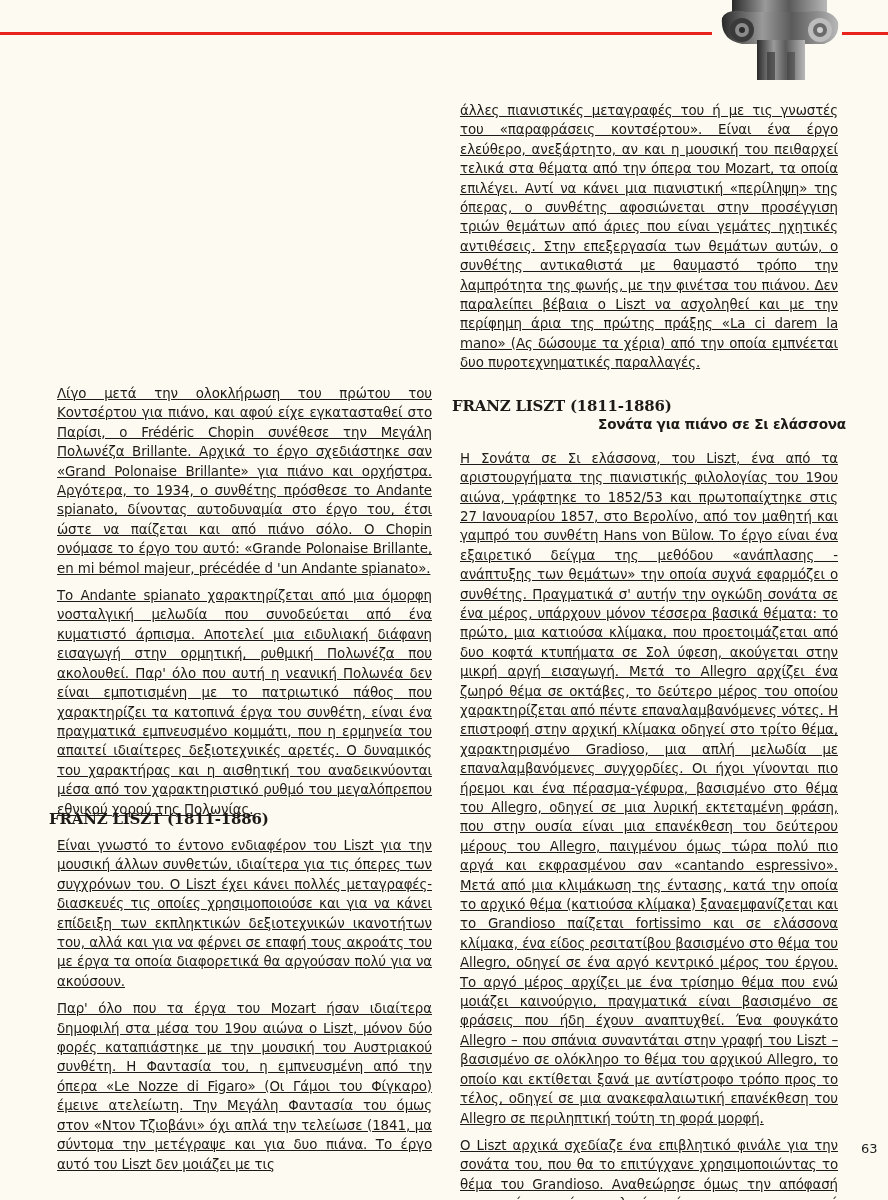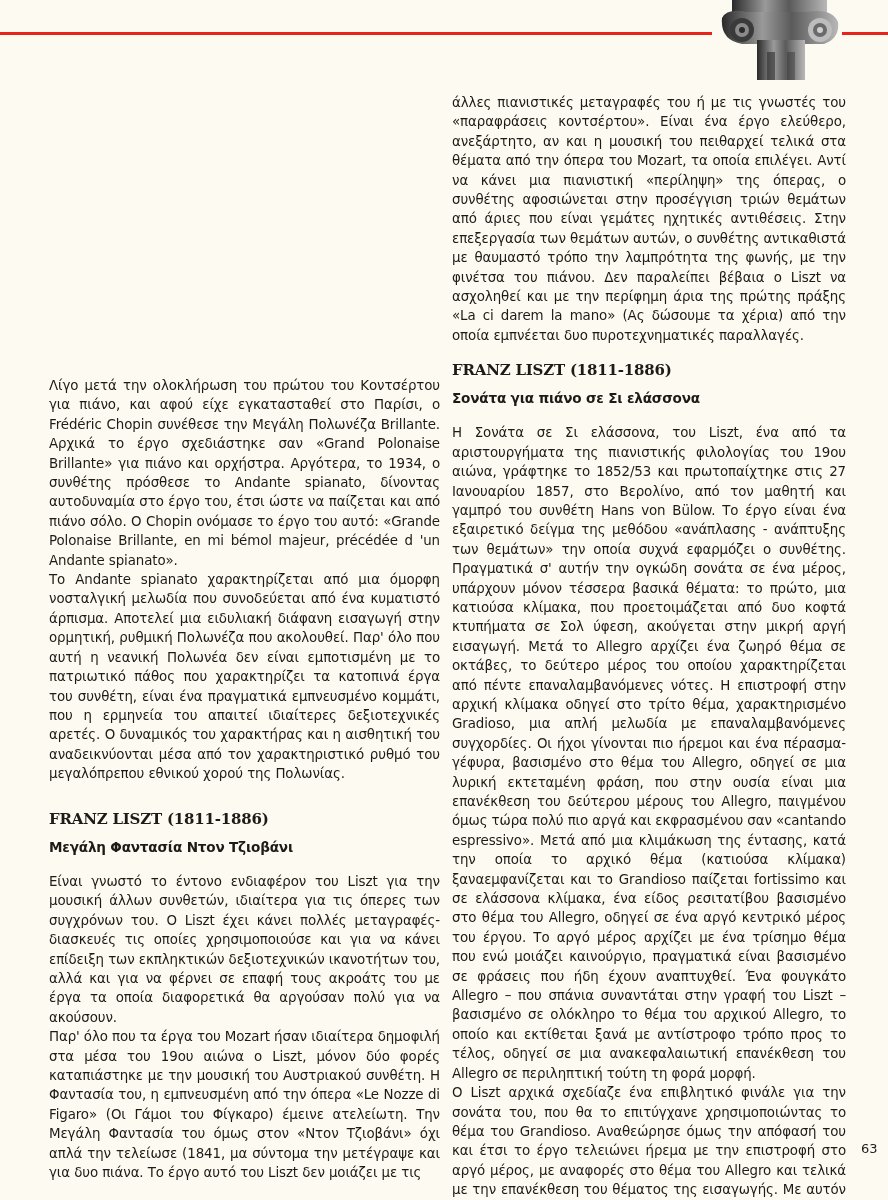--- a/index.html
+++ b/index.html
@@ -22,23 +22,23 @@
     position: absolute;
     font-family: "DejaVu Sans", sans-serif;
     font-size: 13.4px;
     line-height: 19.4px;
     text-align: justify;
     letter-spacing: -0.1px;
   }
   .col-left { left: 49px; top: 376px; width: 391px; }
   .col-right { left: 452px; top: 93px; width: 394px; }
   .col-left-tail { left: 49px; top: 810px; width: 391px; }
-  p { margin: 0; }
+  p { margin: 8px; text-decoration: underline; }
   .heading { margin: 0; font-family: "DejaVu Serif", serif; font-weight: bold; font-size: 15px; line-height: 18px; letter-spacing: -0.2px; text-align: left; }
-  .subheading { margin: 10px 0 16px 0; font-family: "DejaVu Sans", sans-serif; font-weight: bold; font-size: 13.6px; line-height: 18px; text-align: left; letter-spacing: -0.2px; }
+  .subheading { margin: 0 0 16px 0; font-family: "DejaVu Sans", sans-serif; font-weight: bold; font-size: 13.6px; line-height: 18px; text-align: right; letter-spacing: -0.2px; }
   .gap { height: 16px; }
   .page-number {
     position: absolute; left: 823px; top: 1141px;
     font-family: "DejaVu Sans", sans-serif; font-size: 13px; color: #222; margin-left: 38px;
   }
 </style>
 </head>
 <body>
 
 <div class="rule"></div>
@@ -76,18 +76,17 @@
   <p>Ο Liszt αρχικά σχεδίαζε ένα επιβλητικό φινάλε για την σονάτα του, που θα το επιτύγχανε χρησιμοποιώντας το θέμα του Grandioso. Αναθεώρησε όμως την απόφασή του και έτσι το έργο τελειώνει ήρεμα με την επιστροφή στο αργό μέρος, με αναφορές στο θέμα του Allegro και τελικά με την επανέκθεση του θέματος της εισαγωγής. Με αυτόν τον τρόπο η σονάτα αποκτά μιαν ελεύθερη κυκλική μορφή και δείχνει με θαυμαστό τρόπο την ικανότητα του συνθέτη να αναπλάθει, να μετασχηματίζει και να αναδιστάσσει την ίδια του την μουσική.</p>
 </div>
 
 <div class="column col-left">
   <p>Λίγο μετά την ολοκλήρωση του πρώτου του Κοντσέρτου για πιάνο, και αφού είχε εγκατασταθεί στο Παρίσι, ο Frédéric Chopin συνέθεσε την Μεγάλη Πολωνέζα Brillante. Αρχικά το έργο σχεδιάστηκε σαν «Grand Polonaise Brillante» για πιάνο και ορχήστρα. Αργότερα, το 1934, ο συνθέτης πρόσθεσε το Andante spianato, δίνοντας αυτοδυναμία στο έργο του, έτσι ώστε να παίζεται και από πιάνο σόλο. Ο Chopin ονόμασε το έργο του αυτό: «Grande Polonaise Brillante, en mi bémol majeur, précédée d 'un Andante spianato».</p>
   <p>Το Andante spianato χαρακτηρίζεται από μια όμορφη νοσταλγική μελωδία που συνοδεύεται από ένα κυματιστό άρπισμα. Αποτελεί μια ειδυλιακή διάφανη εισαγωγή στην ορμητική, ρυθμική Πολωνέζα που ακολουθεί. Παρ' όλο που αυτή η νεανική Πολωνέα δεν είναι εμποτισμένη με το πατριωτικό πάθος που χαρακτηρίζει τα κατοπινά έργα του συνθέτη, είναι ένα πραγματικά εμπνευσμένο κομμάτι, που η ερμηνεία του απαιτεί ιδιαίτερες δεξιοτεχνικές αρετές. Ο δυναμικός του χαρακτήρας και η αισθητική του αναδεικνύονται μέσα από τον χαρακτηριστικό ρυθμό του μεγαλόπρεπου εθνικού χορού της Πολωνίας.</p>
 </div>
 
 <div class="column col-left-tail">
   <h2 class="heading">FRANZ LISZT (1811-1886)</h2>
-  <h3 class="subheading">Μεγάλη Φαντασία Ντον Τζιοβάνι</h3>
   <p>Είναι γνωστό το έντονο ενδιαφέρον του Liszt για την μουσική άλλων συνθετών, ιδιαίτερα για τις όπερες των συγχρόνων του. Ο Liszt έχει κάνει πολλές μεταγραφές-διασκευές τις οποίες χρησιμοποιούσε και για να κάνει επίδειξη των εκπληκτικών δεξιοτεχνικών ικανοτήτων του, αλλά και για να φέρνει σε επαφή τους ακροάτς του με έργα τα οποία διαφορετικά θα αργούσαν πολύ για να ακούσουν.</p>
   <p>Παρ' όλο που τα έργα του Mozart ήσαν ιδιαίτερα δημοφιλή στα μέσα του 19ου αιώνα ο Liszt, μόνον δύο φορές καταπιάστηκε με την μουσική του Αυστριακού συνθέτη. Η Φαντασία του, η εμπνευσμένη από την όπερα «Le Nozze di Figaro» (Οι Γάμοι του Φίγκαρο) έμεινε ατελείωτη. Την Μεγάλη Φαντασία του όμως στον «Ντον Τζιοβάνι» όχι απλά την τελείωσε (1841, μα σύντομα την μετέγραψε και για δυο πιάνα. Το έργο αυτό του Liszt δεν μοιάζει με τις</p>
 </div>
 
 <div class="page-number">63</div>
 
 </body></html>

